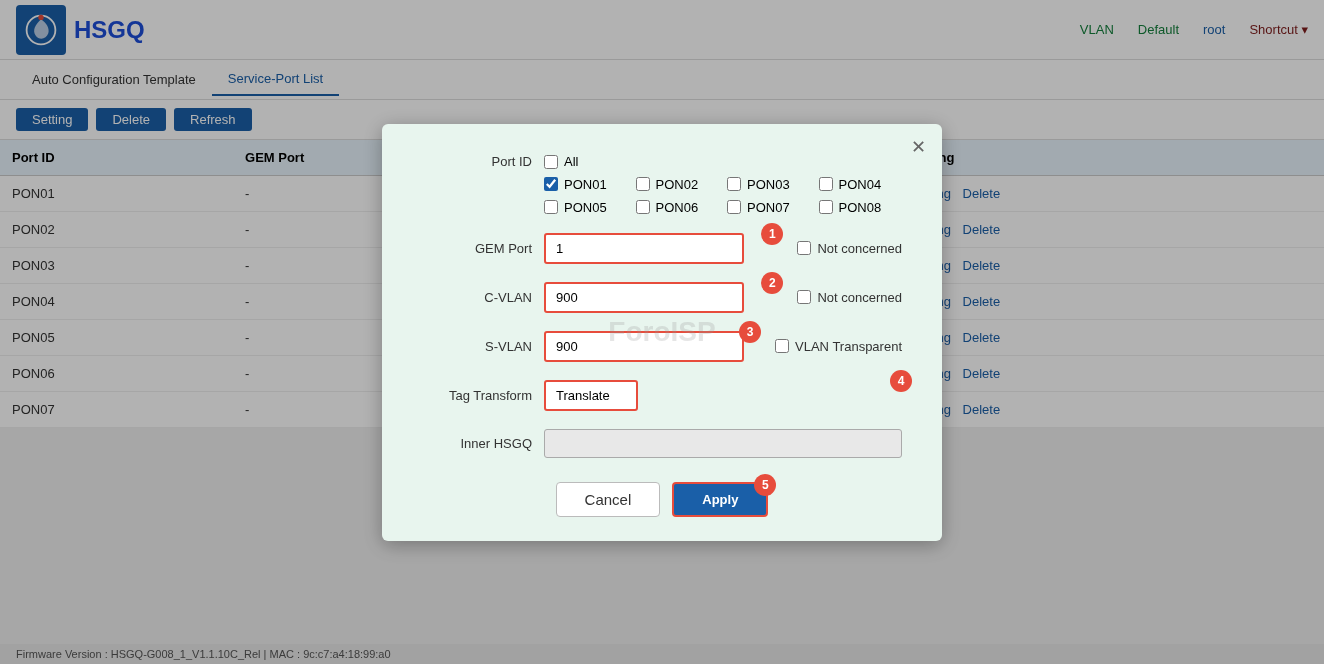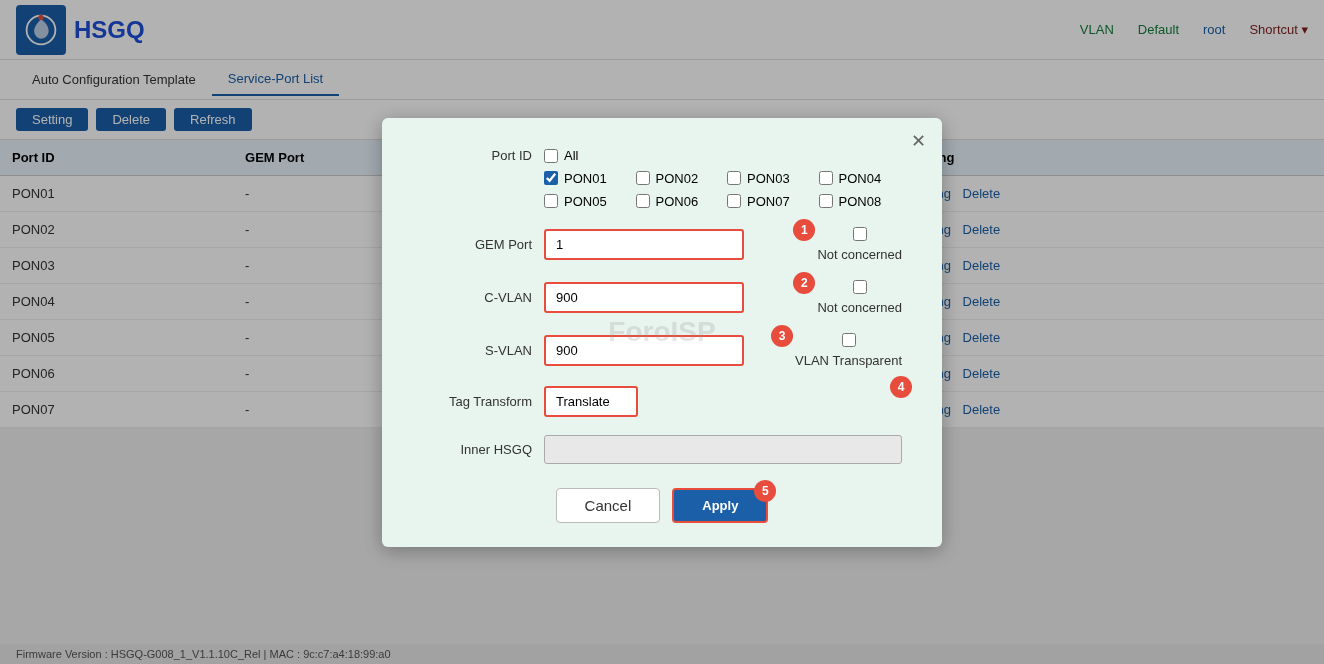--- a/index.html
+++ b/index.html
@@ -74,21 +74,21 @@
     }
     .form-label {
       width: 110px; text-align: right; margin-right: 12px; font-size: 13px; color: #333;
       flex-shrink: 0;
     }
     .form-control {
       flex: 1; padding: 6px 10px; border: 1px solid #aaa; border-radius: 3px;
       font-size: 13px; background: #fff;
     }
     .form-control.highlighted { border: 2px solid #e74c3c; }
-    .checkbox-label { display: flex; align-items: center; gap: 6px; margin-left: 12px; font-size: 13px; color: #333; white-space: nowrap; flex-direction: column; }
+    .checkbox-label { display: flex; align-items: center; gap: 6px; margin-left: 24px; font-size: 13px; color: #333; white-space: nowrap; }
     .checkbox-label input[type="checkbox"] { width: 14px; height: 14px; }
 
     
     .port-id-section { margin-bottom: 18px; }
     .port-id-row { display: flex; align-items: center; margin-bottom: 8px; }
     .port-id-label { width: 110px; text-align: right; margin-right: 12px; font-size: 13px; color: #333; }
     .all-check { display: flex; align-items: flex-end; gap: 6px; font-size: 13px; }
     .all-check input[type="checkbox"] { width: 14px; height: 14px; }
     .pon-grid { display: grid; grid-template-columns: repeat(4, 1fr); gap: 8px; margin-left: 122px; }
     .pon-item { display: flex; align-items: center; gap: 6px; font-size: 13px; }

